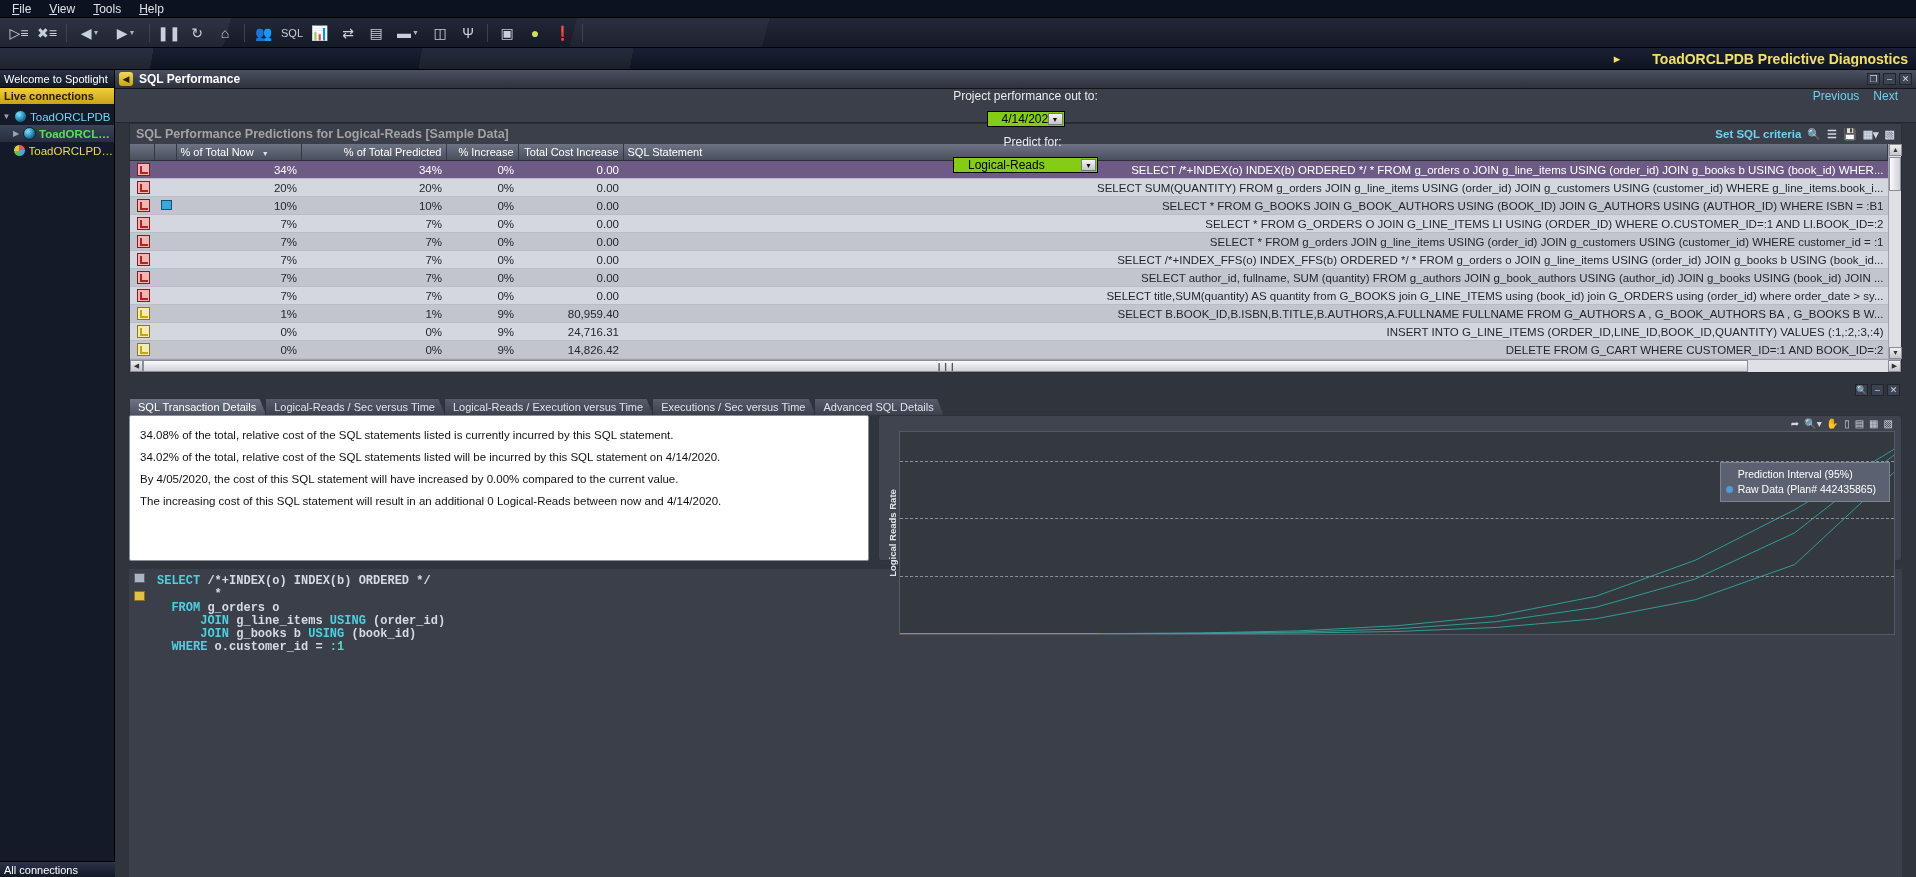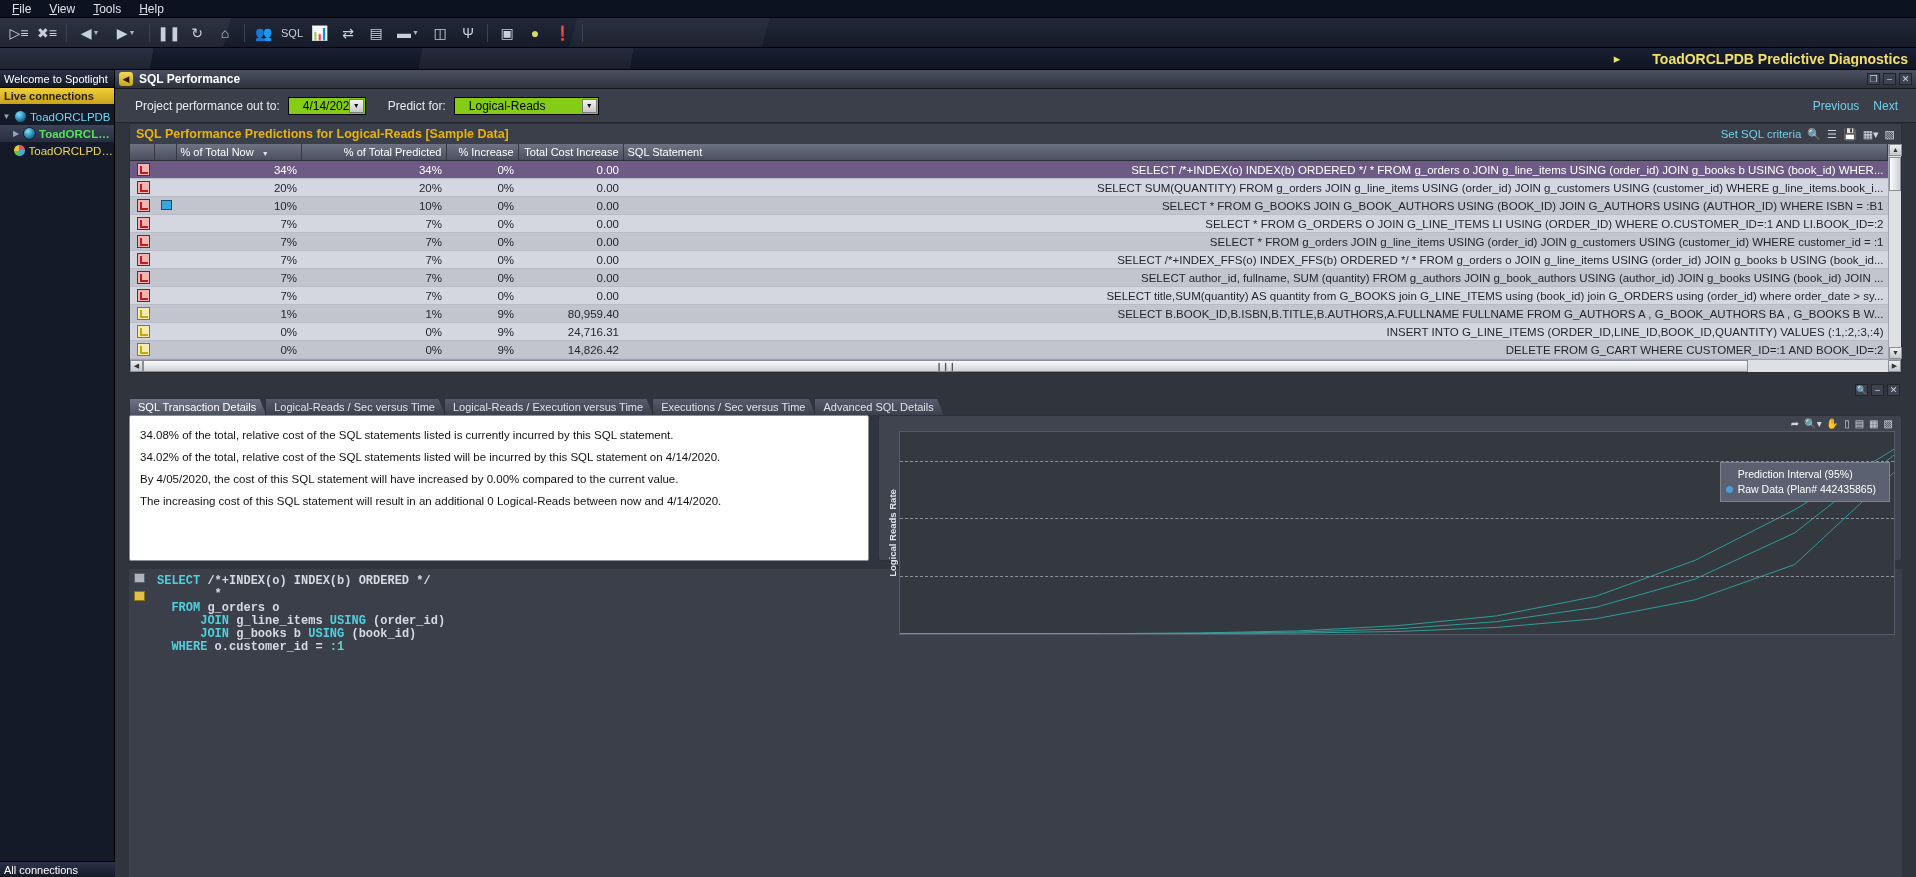--- a/index.html
+++ b/index.html
@@ -143,20 +143,21 @@
     color:#cfd5e2; font-size:9px; line-height:10px; text-align:center;
   }
 
   
   #predbar {
     height:34px; display:flex; align-items:center;
     padding-left:20px; gap:8px;
     background:#3a3f49;
     border-bottom:1px solid #23262d;
     position:relative;
+    flex-direction:column;
   }
   #predbar .lab { font-size:12px; color:#e9ebf0; }
   .combo {
     height:18px; background:#84cc16; border:1px solid #000;
     display:inline-flex; align-items:center;
     color:#000; font-size:12px; padding-left:14px;
     position:relative;
   }
   .combo .val { white-space:nowrap; }
   .combo .arrow {
@@ -175,22 +176,22 @@
   #gridpanel {
     margin:0 14px; background:#3a3f49;
     border:1px solid #2a2e36;
     display:flex; flex-direction:column;
     flex:0 0 auto;
   }
   #gridtitlerow {
     height:20px; display:flex; align-items:center; justify-content:space-between;
     padding:0 6px 0 6px;
   }
-  #gridtitle { font-weight:bold; font-size:12.5px; color:#eab308; }
-  .gt-right { display:flex; align-items:center; gap:6px; }
+  #gridtitle { font-weight:bold; font-size:12.5px; color:#a3a3a3; }
+  .gt-right { display:flex; align-items:center; gap:6px;font-weight:bold; }
   .gt-right .link { color:#6fd0ef; font-size:11.5px; }
   .gt-right .ic { color:#cfd5e2; font-size:11px; }
 
   table.grid { border-collapse:collapse; width:100%; table-layout:fixed; }
   table.grid th {
     background:linear-gradient(180deg,#6d7383 0%, #4a4f5d 100%);
     color:#ffffff; font-size:11px; font-weight:normal;
     border-right:1px solid #343943; border-bottom:1px solid #2b2f38;
     padding:2px 4px; text-align:right; white-space:nowrap;
     height:16px;

